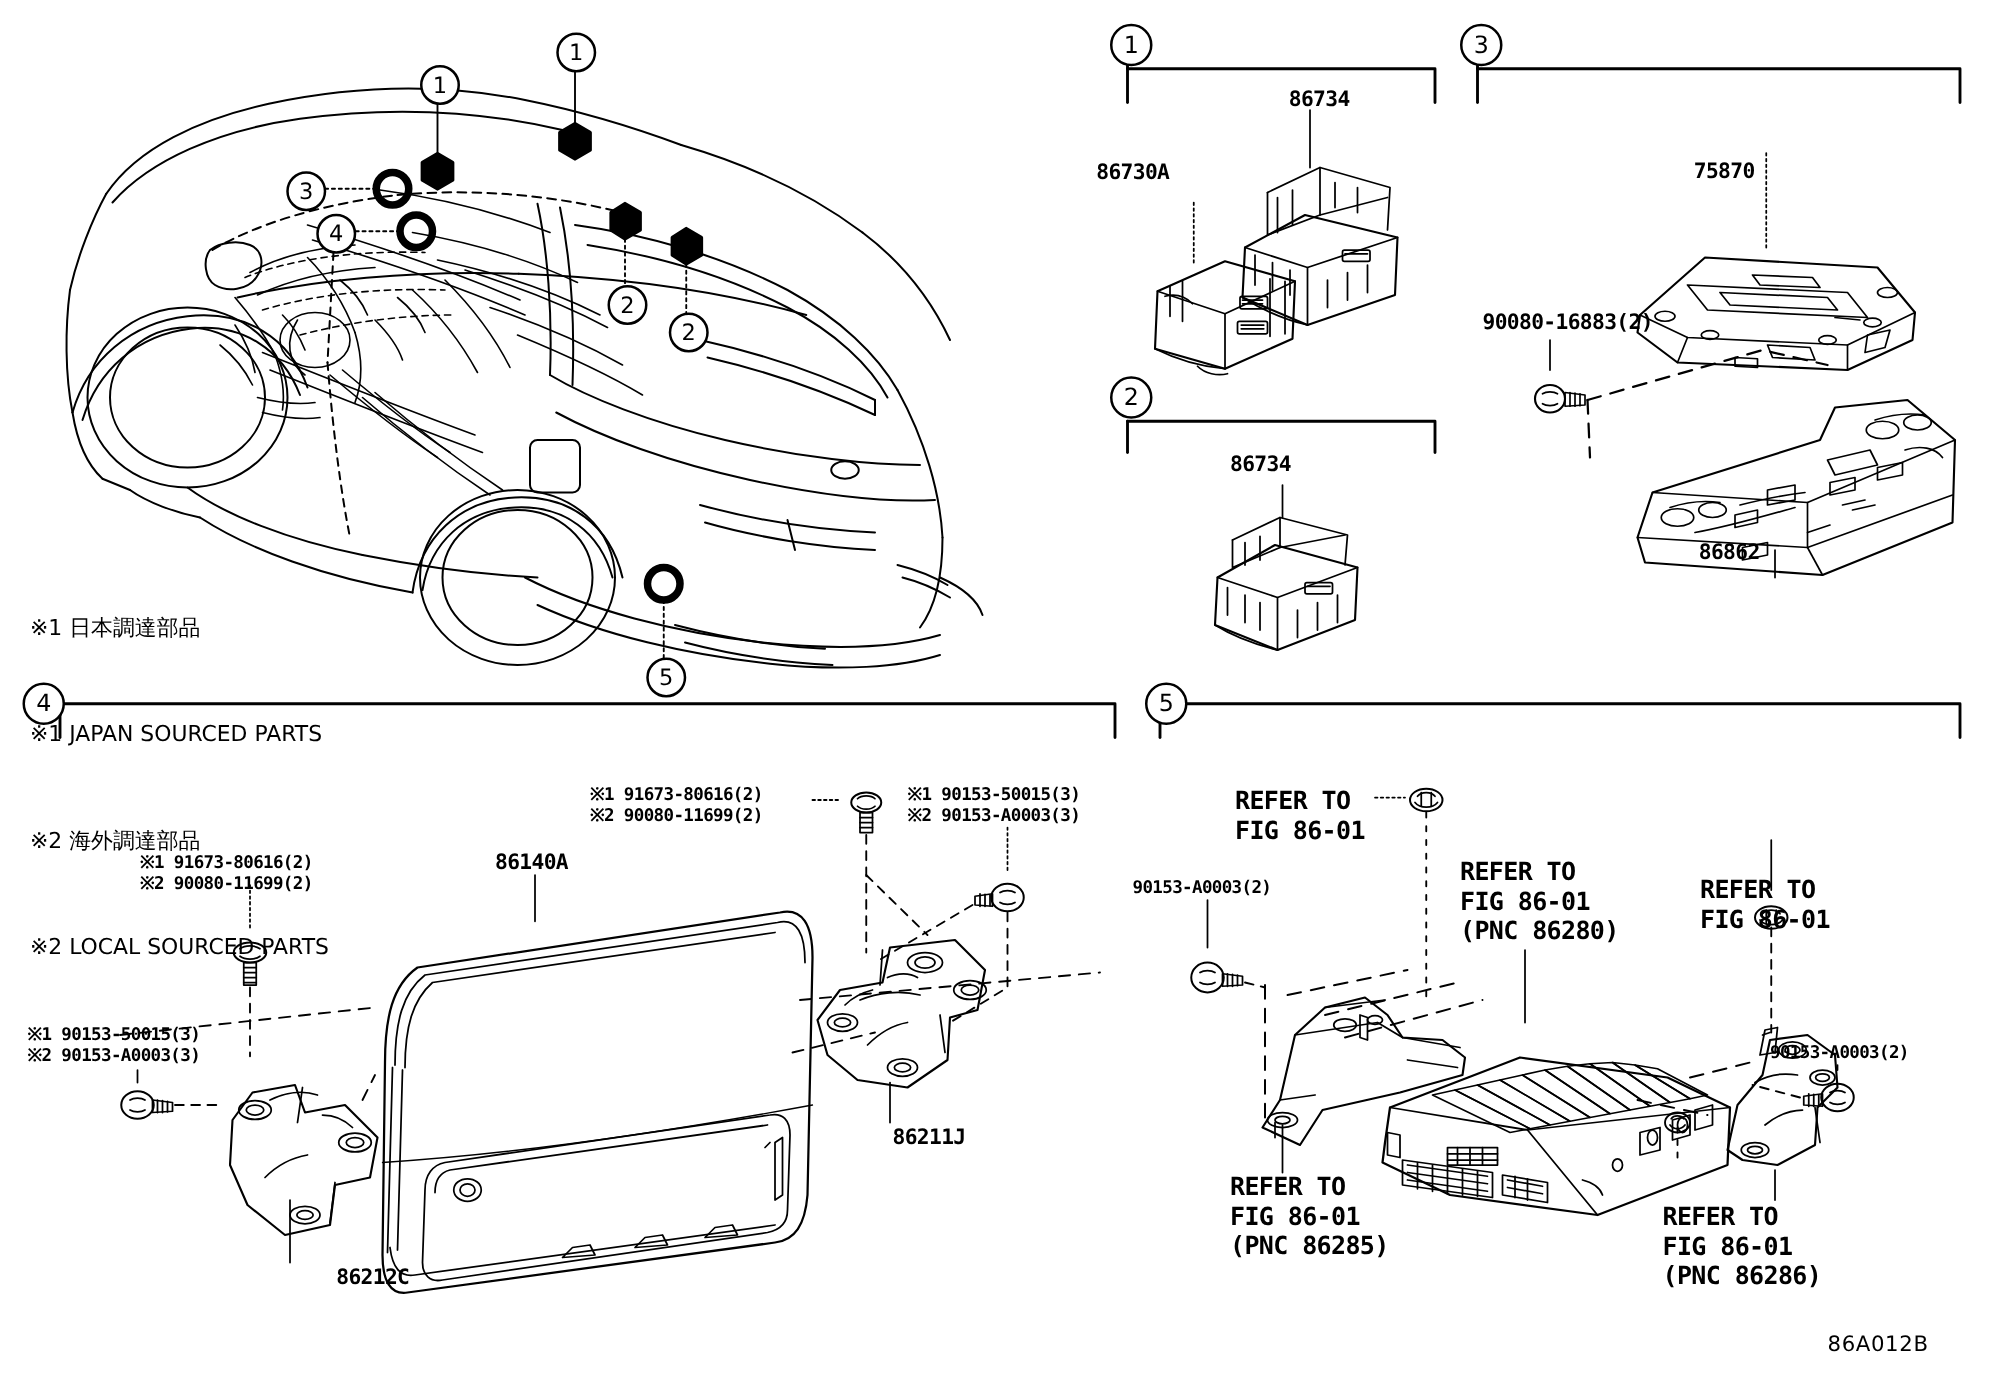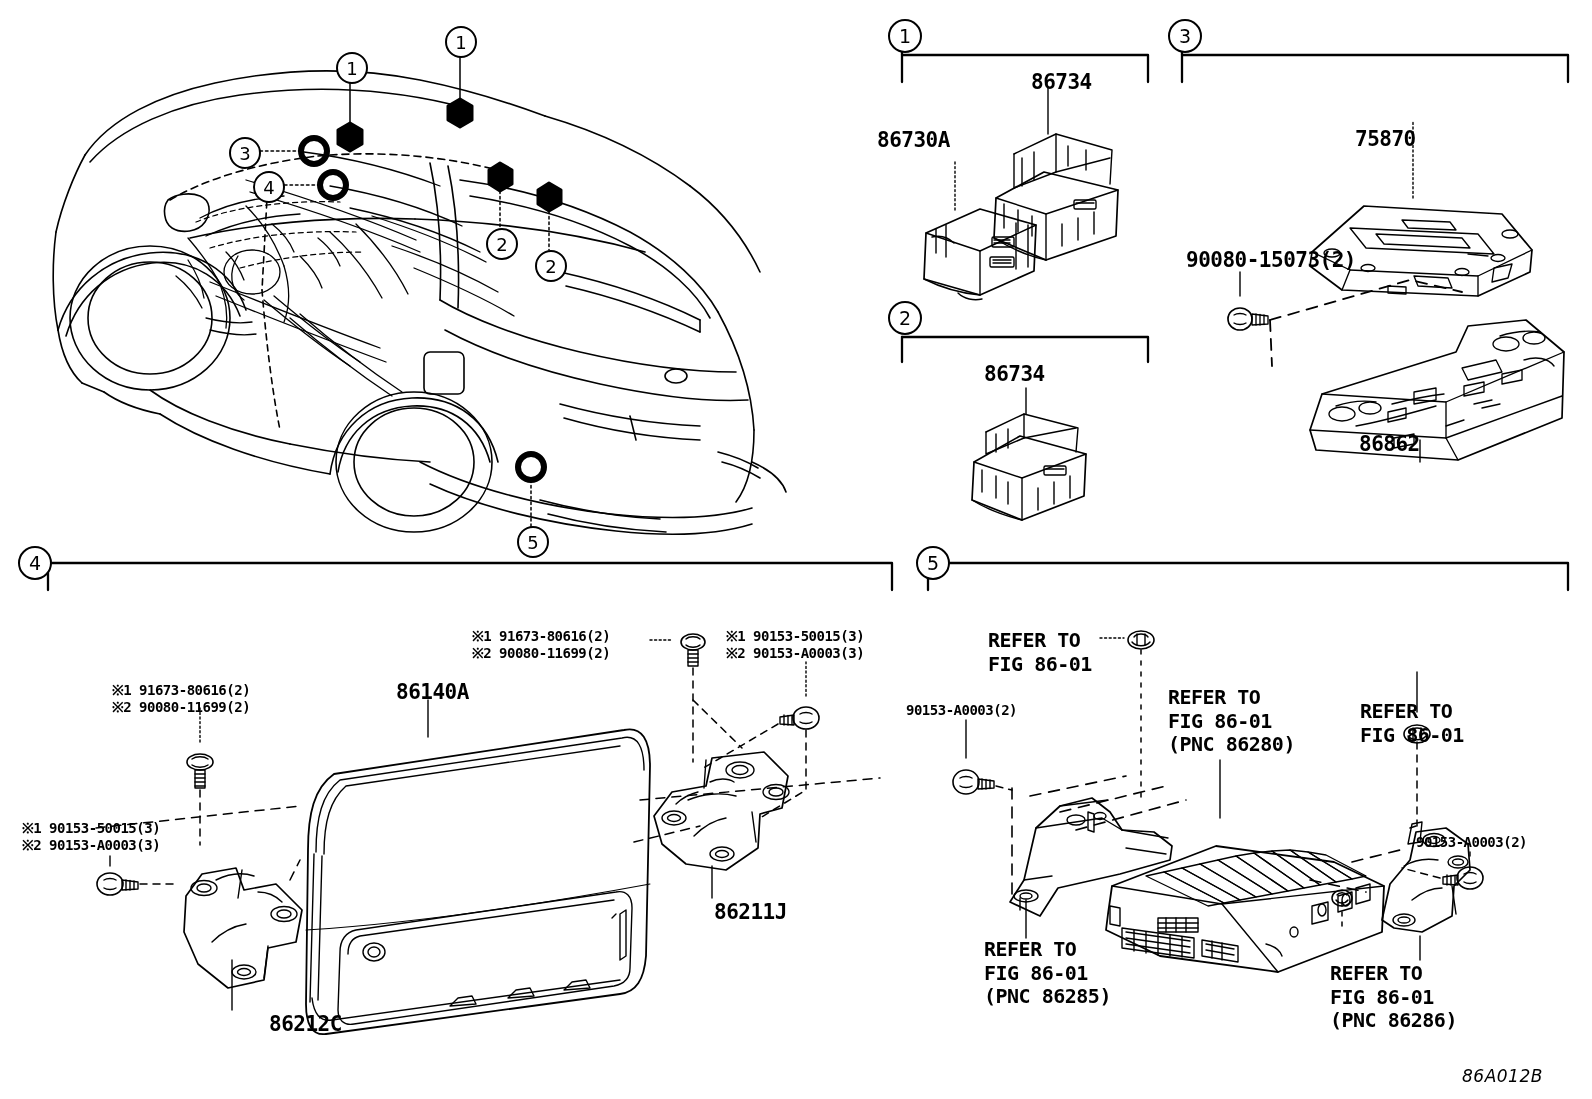--- a/index.html
+++ b/index.html
@@ -3,21 +3,21 @@
 <meta charset="utf-8">
 <style>
   html,body{margin:0;padding:0;background:#fff;}
   body{width:1592px;height:1099px;position:relative;overflow:hidden;
        font-family:"Liberation Sans",sans-serif;color:#000;}
   .stage{position:absolute;inset:0;}
   svg{display:block;}
   .lbl{position:absolute;white-space:pre;font-family:"DejaVu Sans Mono","Liberation Mono",monospace;
        font-weight:700;color:#000;letter-spacing:-0.5px;line-height:1.18;}
   .lbl.sans{font-family:"DejaVu Sans","Liberation Sans",sans-serif;font-weight:400;letter-spacing:0;}
-  .pn{font-size:21px;}
+  .pn{font-size:17px;}
   .pn-sm{font-size:14px;}
   .refer{font-size:20px;}
   .legend{font-size:17.5px;line-height:1.62;}
   .dwg{font-size:17px;font-family:"DejaVu Sans","Liberation Sans",sans-serif;font-weight:400;letter-spacing:0.5px;}
   .secnum{position:absolute;width:30px;height:30px;border:2px solid #000;border-radius:50%;
           display:flex;align-items:center;justify-content:center;font-size:19px;
           font-family:"DejaVu Sans","Liberation Sans",sans-serif;background:#fff;}
 </style>
 </head>
 <body>
@@ -570,28 +570,34 @@
 <div class="secnum" style="left:916px;top:546px;">5</div>
 
 <div class="secnum" style="left:445px;top:26px;width:28px;height:28px;font-size:18px;">1</div>
 <div class="secnum" style="left:336px;top:52px;width:28px;height:28px;font-size:18px;">1</div>
 <div class="secnum" style="left:486px;top:228px;width:28px;height:28px;font-size:18px;">2</div>
 <div class="secnum" style="left:535px;top:250px;width:28px;height:28px;font-size:18px;">2</div>
 <div class="secnum" style="left:229px;top:137px;width:28px;height:28px;font-size:18px;">3</div>
 <div class="secnum" style="left:253px;top:171px;width:28px;height:28px;font-size:18px;">4</div>
 <div class="secnum" style="left:517px;top:526px;width:28px;height:28px;font-size:18px;">5</div>
 
+<div class="lbl sans legend" style="left:24px;top:432px;">
+  <div>※1 日本調達部品</div>
+  <div>※1 JAPAN SOURCED PARTS</div>
+  <div>※2 海外調達部品</div>
+  <div>※2 LOCAL SOURCED PARTS</div>
+</div>
 
 <div class="lbl pn" style="left:877px;top:128px;">86730A</div>
 <div class="lbl pn" style="left:1031px;top:70px;">86734</div>
 
 <div class="lbl pn" style="left:984px;top:362px;">86734</div>
 
 <div class="lbl pn" style="left:1355px;top:127px;">75870</div>
-<div class="lbl pn" style="left:1186px;top:248px;">90080-15073(2)</div>
+<div class="lbl pn" style="left:1186px;top:248px;">90080-16883(2)</div>
 <div class="lbl pn" style="left:1359px;top:432px;">86862</div>
 
 <div class="lbl pn" style="left:396px;top:680px;">86140A</div>
 <div class="lbl pn" style="left:686px;top:900px;margin-left:28px;">86211J</div>
 <div class="lbl pn" style="left:269px;top:1012px;">86212C</div>
 <div class="lbl pn-sm" style="left:112px;top:682px;">※1 91673-80616(2)
 ※2 90080-11699(2)</div>
 <div class="lbl pn-sm" style="left:472px;top:628px;">※1 91673-80616(2)
 ※2 90080-11699(2)</div>
 <div class="lbl pn-sm" style="left:22px;top:820px;">※1 90153-50015(3)
@@ -608,15 +614,15 @@
 FIG 86-01</div>
 <div class="lbl pn-sm" style="left:906px;top:702px;">90153-A0003(2)</div>
 <div class="lbl pn-sm" style="left:1416px;top:834px;">90153-A0003(2)</div>
 <div class="lbl refer" style="left:984px;top:938px;">REFER TO
 FIG 86-01
 (PNC 86285)</div>
 <div class="lbl refer" style="left:1330px;top:962px;">REFER TO
 FIG 86-01
 (PNC 86286)</div>
 
-<div class="lbl dwg" style="left:1462px;top:1066px;font-style:italic;">86A012B</div>
+<div class="lbl dwg" style="left:1462px;top:1066px;">86A012B</div>
 
 </div>
 
 </body></html>

